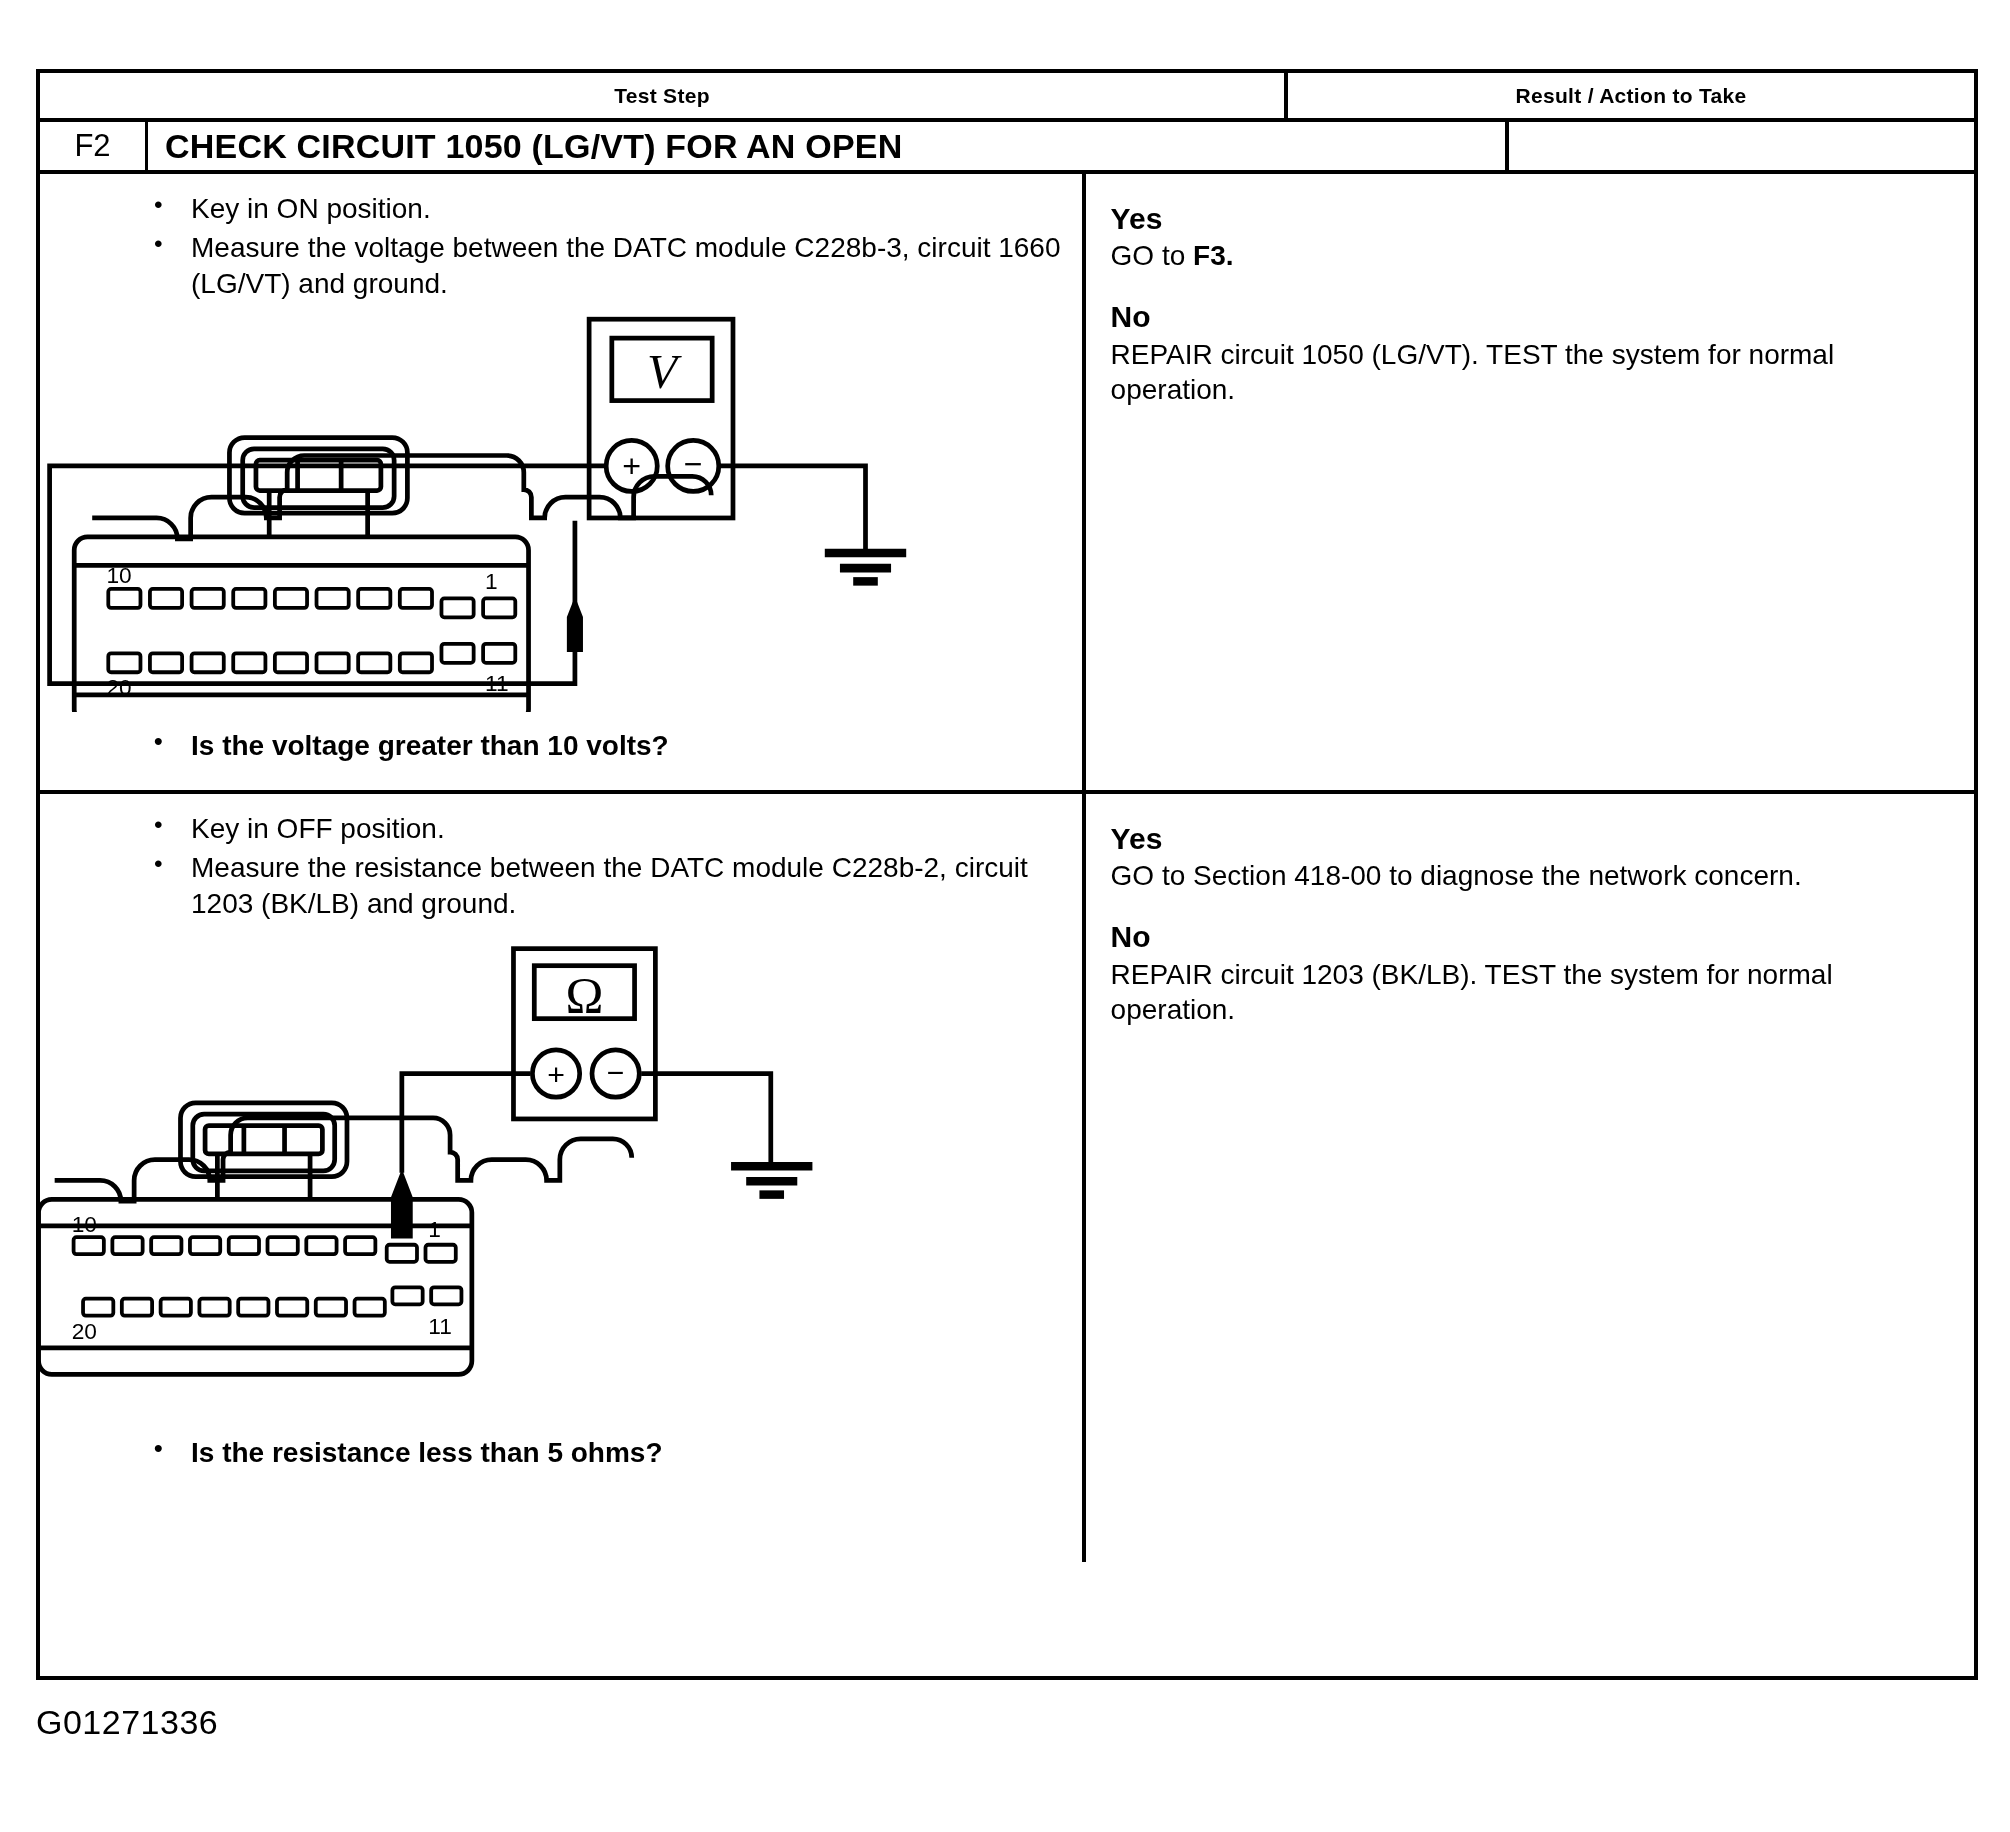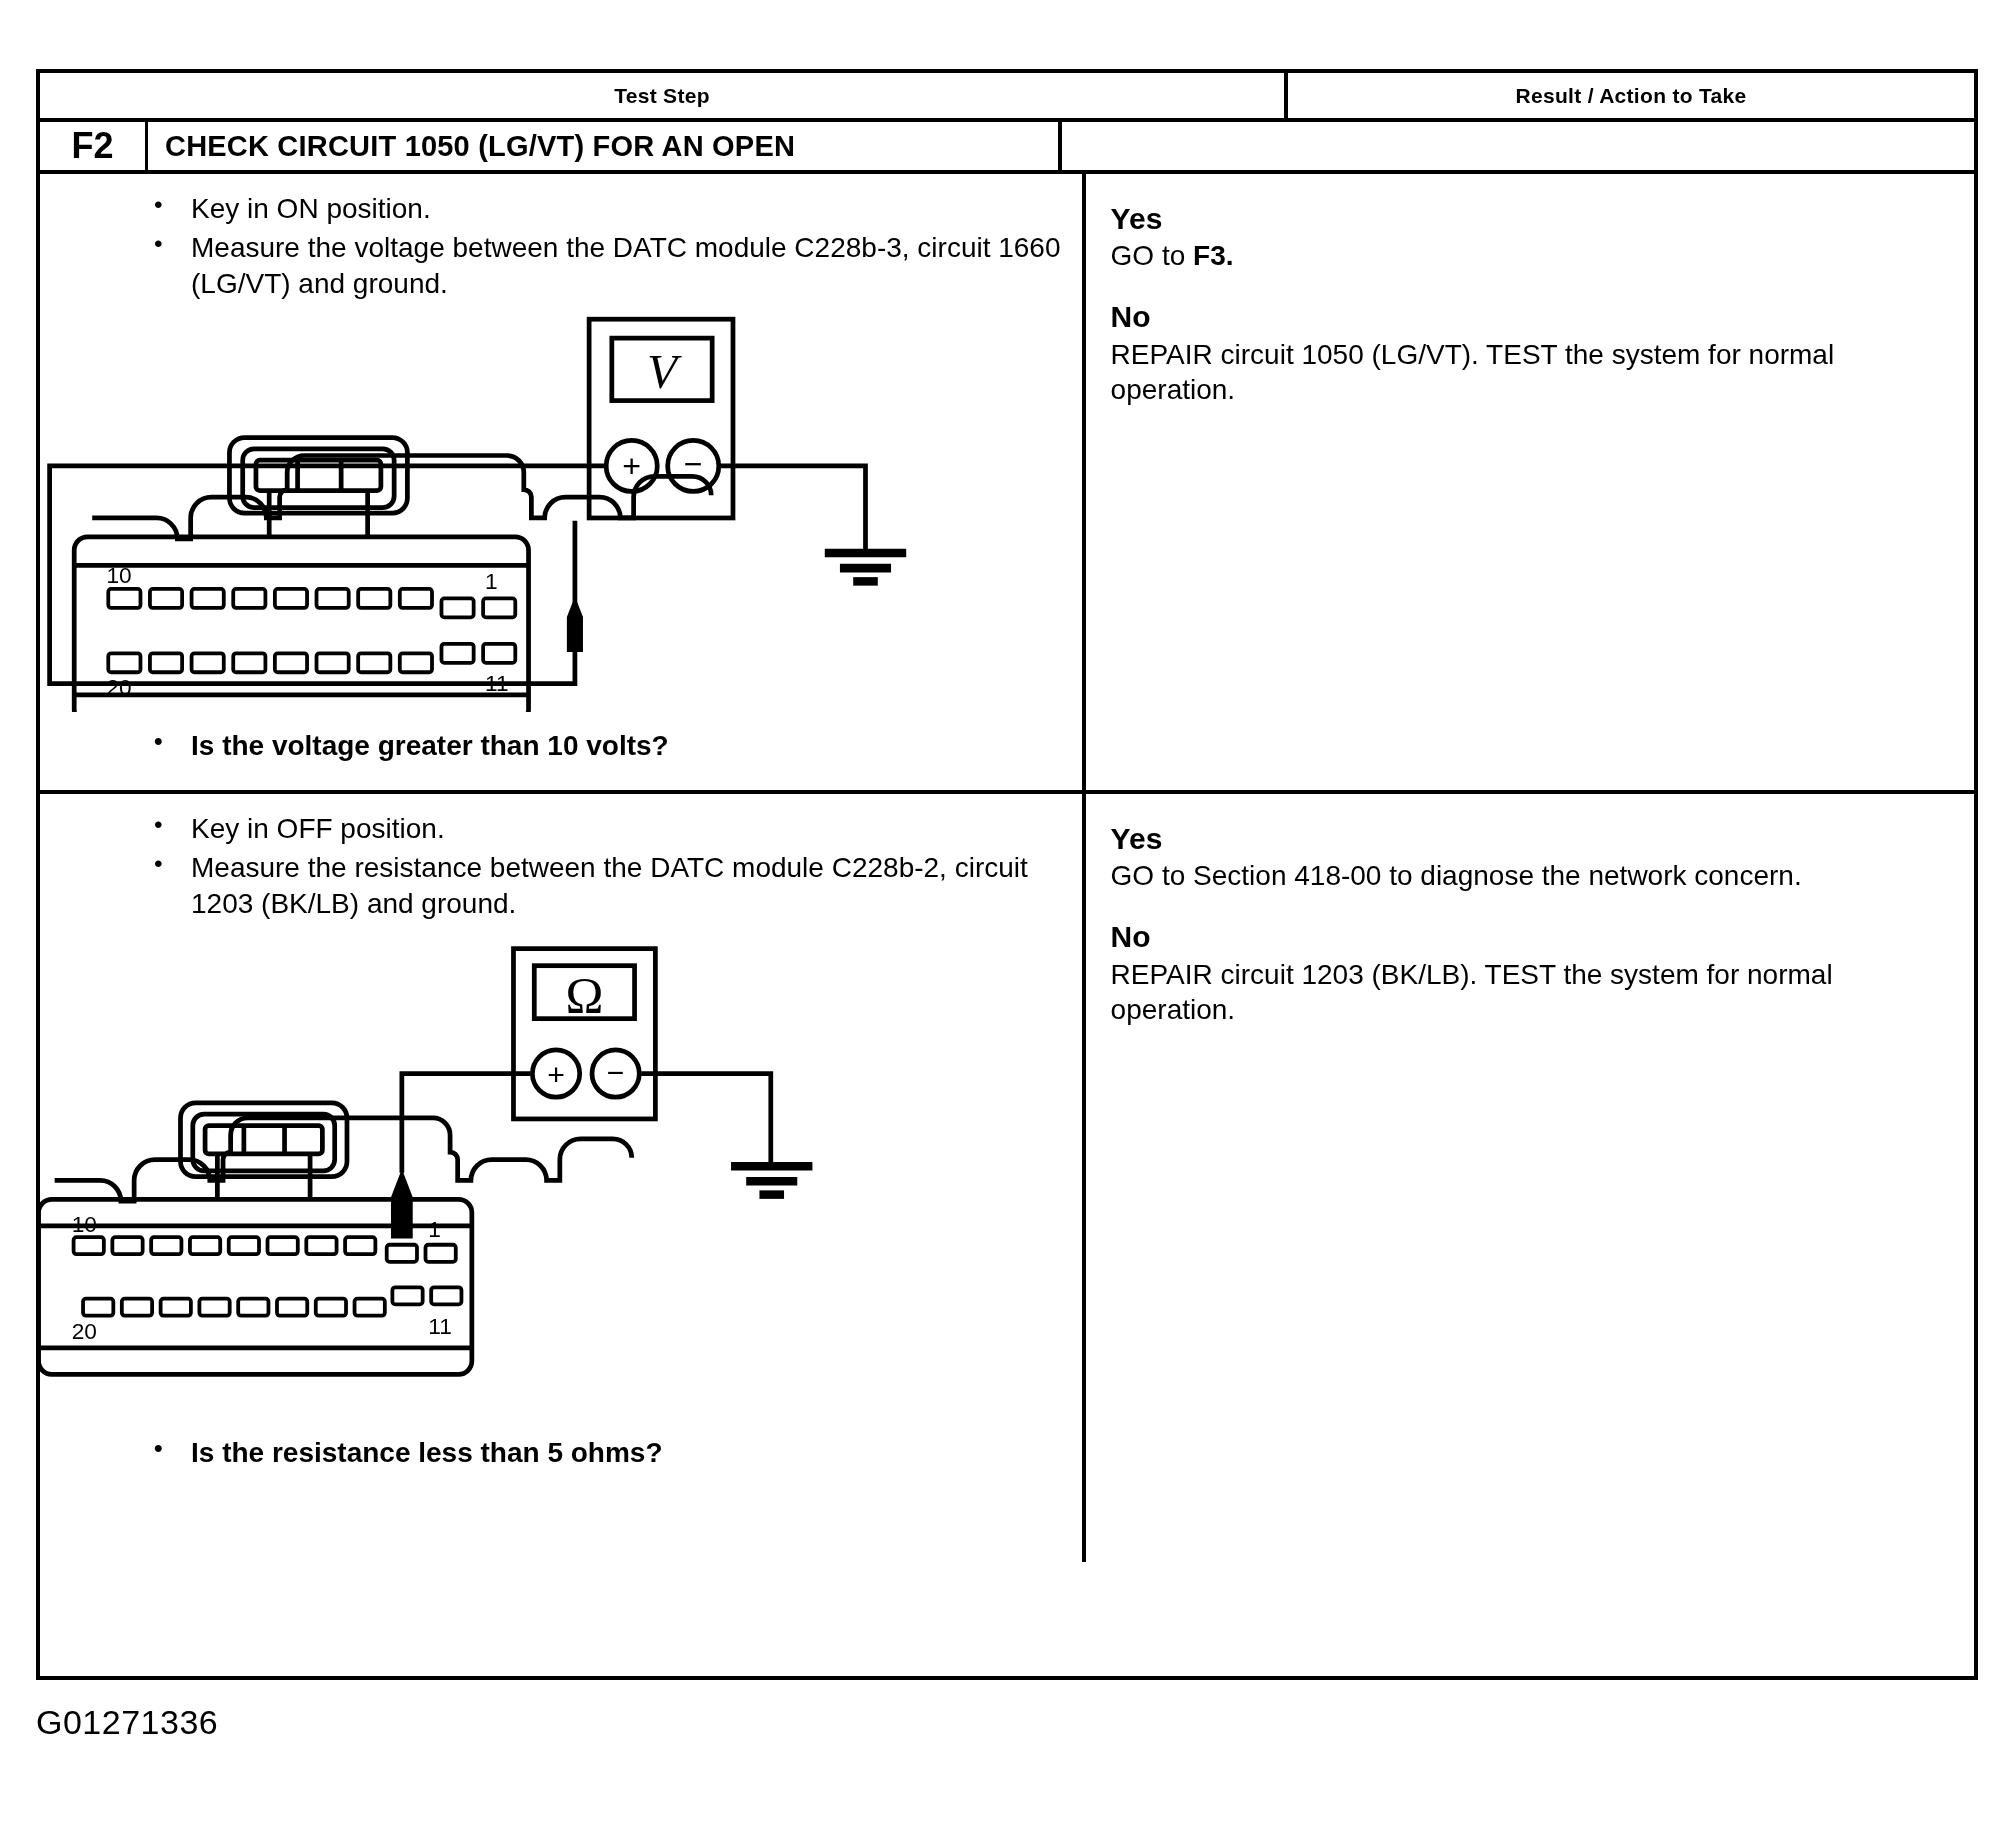--- a/index.html
+++ b/index.html
@@ -68,30 +68,30 @@
     height: 52px;
     border-bottom: 4.7px solid #000;
     box-sizing: border-box;
   }
   .cell-stepid {
     width: 108px;
     border-right: 3.8px solid #000;
     display: flex;
     align-items: center;
     justify-content: center;
-    font-size: 36px;
-    font-weight: bold;
+    font-size: 31px;
+    font-weight: normal;
     box-sizing: border-box;
   }
   .cell-steptitle {
-    width: 914px;
+    width: 1361px;
     display: flex;
     align-items: center;
     padding-left: 17px;
-    font-size: 29px;
+    font-size: 34px;
     font-weight: bold;
     letter-spacing: 0.2px;
     box-sizing: border-box;
     border-right: 4.7px solid #000;
   }
   .cell-result-spacer {
     flex: 1;
     box-sizing: border-box;
   }
 

